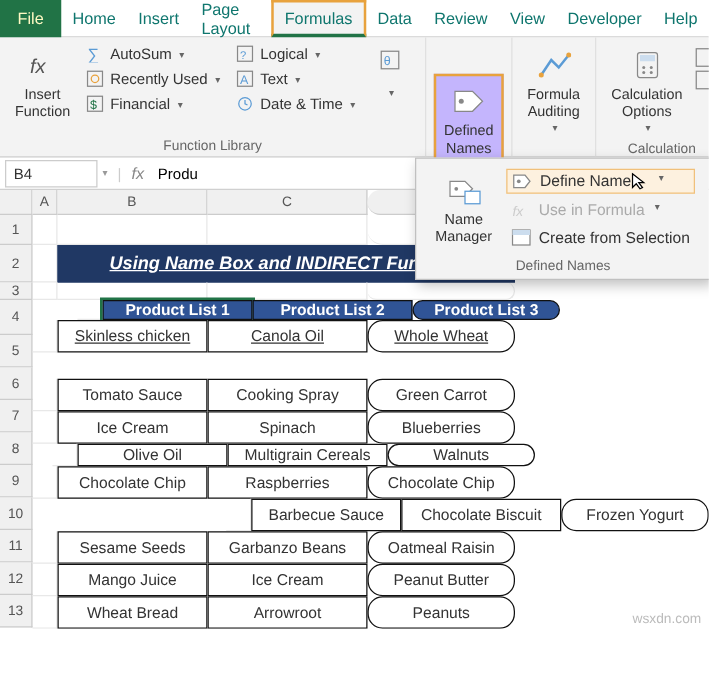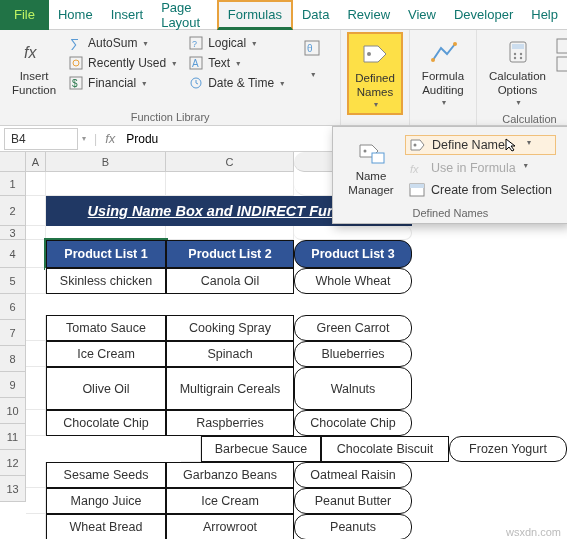--- a/index.html
+++ b/index.html
@@ -1,30 +1,30 @@
 <!DOCTYPE html>
 <html><head>
 <meta charset="utf-8">
 <style>
 * { box-sizing: border-box; margin: 0; padding: 0; font-family: 'Segoe UI', Arial, sans-serif; }
 body { background: #fff; width: 567px; font-size: 12px; color: #333; }
 
 .tabbar { display: flex; align-items: center; background: #fff; border-bottom: 1px solid #d0d0d0; height: 30px; }
-.file-tab { background: #217346; color: #bef264; padding: 6px 14px; font-size: 13px; height: 30px; display: flex; align-items: center; }
+.file-tab { background: #217346; color: #fef9c3; padding: 6px 14px; font-size: 13px; height: 30px; display: flex; align-items: center; }
 .tab { padding: 6px 9px; font-size: 13px; color: #0f766e; cursor: pointer; height: 30px; display: flex; align-items: center; }
 .tab.active { border: 2px solid #e8a23d; border-top: 2px solid #e8a23d; border-bottom: 3px solid #217346; background: #f3f3f3; }
 
 .ribbon { display: flex; background: #f3f3f3; border-bottom: 1px solid #d0d0d0; height: 96px; position: relative; }
 .group { display: flex; flex-direction: column; align-items: center; padding: 2px 6px 2px 6px; border-right: 1px solid #e0e0e0; }
 .group-body { display: flex; flex: 1; align-items: flex-start; }
 .group-label { font-size: 11px; color: #666; padding-top: 2px; }
 
 .big-btn { display: flex; flex-direction: column; align-items: center; justify-content: center; padding: 4px 6px; min-width: 48px; text-align: center; font-size: 11.5px; line-height: 1.2; cursor: pointer; }
 .big-btn .icn { width: 32px; height: 32px; display: flex; align-items: center; justify-content: center; margin-bottom: 2px; }
-.big-btn.highlighted { border: 2px solid #e8a23d; background: #fde047; }
+.big-btn.highlighted { border: 2px solid #e8a23d; background: #c4b5fd; margin-top: 27px; }
 
 .dd-col { display: flex; flex-direction: column; gap: 2px; padding: 2px 4px; }
 .dd-item { display: flex; align-items: center; gap: 4px; font-size: 12px; padding: 1px 2px; cursor: pointer; white-space: nowrap; }
 .dd-item .sm-icn { width: 16px; height: 16px; display: inline-flex; align-items: center; justify-content: center; }
 .caret { font-size: 8px; color: #666; margin-left: 2px; }
 
 .fx-row { display: flex; align-items: center; border-bottom: 1px solid #d0d0d0; height: 26px; background: #fff; }
 .name-box { width: 74px; border: 1px solid #ccc; padding: 3px 6px; margin: 2px 4px; font-size: 12px; background: #fff; }
 .name-caret { color: #999; font-size: 8px; padding-right: 8px; }
 .fx-lbl { font-style: italic; color: #888; padding: 0 8px; font-size: 13px; }
@@ -333,47 +333,47 @@
       <div class="cell title-merge" style="width:366px;">Using Name Box and INDIRECT Function</div>
     </div>
 
     <div class="row" style="height:14px;">
         <div class="cell cA"></div>
         <div class="cell cB"></div>
         <div class="cell cC"></div>
         <div class="cell cD"></div>
       </div>
 
-    <div class="row" style="height:28px;">
+    <div class="row" style="height:16px;padding-left:36px;">
       <div class="cell cA"></div>
       <div class="cell cB hdr-cell" style="outline:2px solid #217346;">Product List 1</div>
       <div class="cell cC hdr-cell">Product List 2</div>
       <div class="cell cD hdr-cell">Product List 3</div>
     </div>
 
     <div id="data-rows">
-        <div class="row" style="height: 26px;">
+        <div class="row" style="height: 26px; text-decoration: underline;">
           <div class="cell cA"></div>
           <div class="cell cB data-cell">Skinless chicken</div>
           <div class="cell cC data-cell">Canola Oil</div>
           <div class="cell cD data-cell">Whole Wheat</div>
         </div>
         <div class="row" style="height: 26px; margin-top: 21px;">
           <div class="cell cA"></div>
           <div class="cell cB data-cell">Tomato Sauce</div>
           <div class="cell cC data-cell">Cooking Spray</div>
           <div class="cell cD data-cell">Green Carrot</div>
         </div>
         <div class="row" style="height: 26px;">
           <div class="cell cA"></div>
           <div class="cell cB data-cell">Ice Cream</div>
           <div class="cell cC data-cell">Spinach</div>
           <div class="cell cD data-cell">Blueberries</div>
         </div>
-        <div class="row" style="height: 43px;">
+        <div class="row" style="height: 18px; margin-left: 16px;">
           <div class="cell cA"></div>
           <div class="cell cB data-cell">Olive Oil</div>
           <div class="cell cC data-cell">Multigrain Cereals</div>
           <div class="cell cD data-cell">Walnuts</div>
         </div>
         <div class="row" style="height: 26px;">
           <div class="cell cA"></div>
           <div class="cell cB data-cell">Chocolate Chip</div>
           <div class="cell cC data-cell">Raspberries</div>
           <div class="cell cD data-cell">Chocolate Chip</div>

